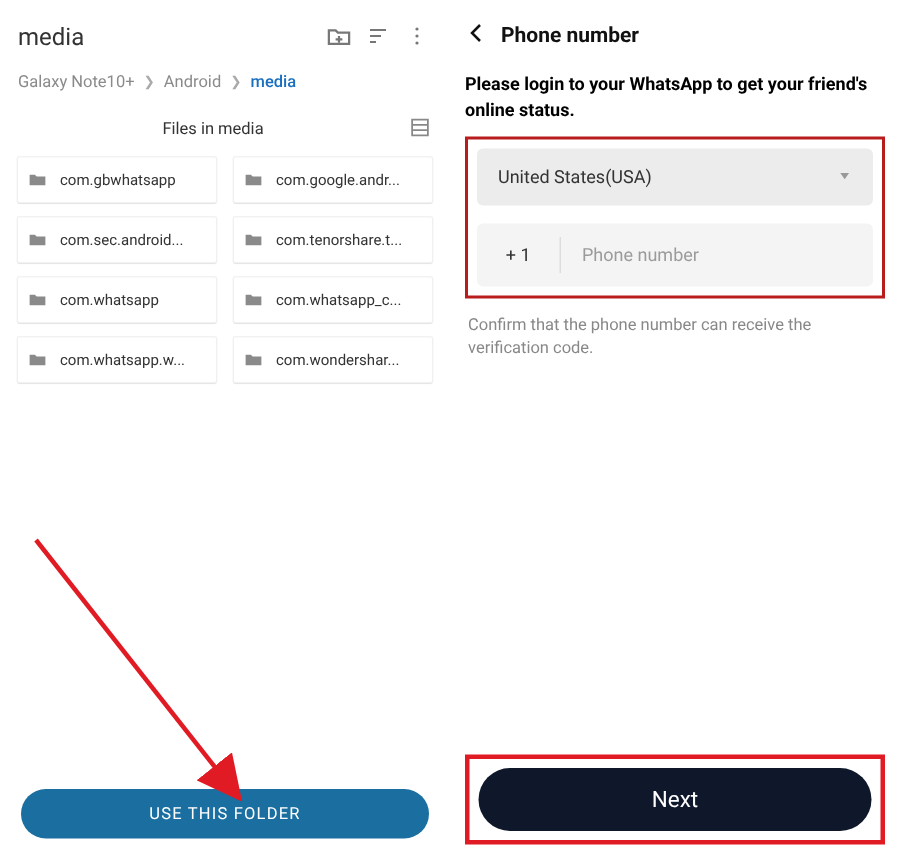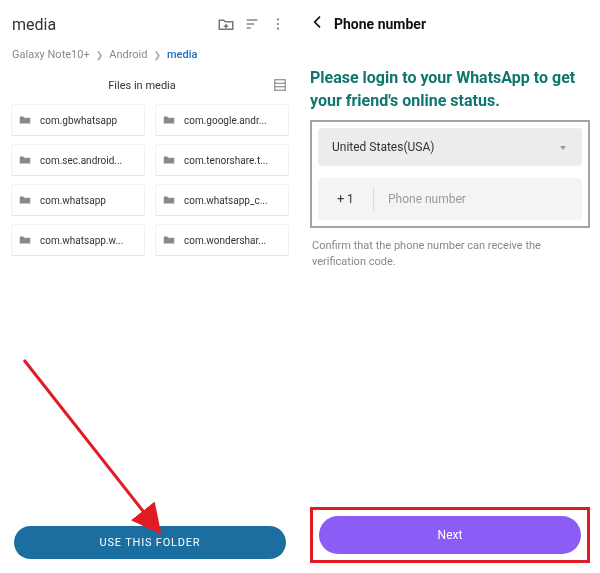--- a/index.html
+++ b/index.html
@@ -129,28 +129,28 @@
       align-items: center;
       gap: 8px;
       height: 28px;
     }
     .r-title {
       font-size: 14px;
       font-weight: 700;
       color: #111;
     }
     .r-msg {
-      font-size: 16px;
+      font-size: 12px;
       font-weight: 700;
-      color: #0f766e;
-      margin-top: 28px;
+      color: #000000;
+      margin-top: 10px;
       line-height: 1.45;
     }
     .highlight-box {
-      border: 2px solid #a3a3a3;
+      border: 2px solid #b91c1c;
       padding: 6px;
       margin-top: 8px;
     }
     .country-select {
       background: #ececec;
       border-radius: 4px;
       padding: 12px 14px;
       display: flex;
       align-items: center;
       font-size: 12px;
@@ -193,26 +193,26 @@
       margin-top: 10px;
       line-height: 1.4;
       padding: 0 2px;
     }
     .highlight-next {
       border: 3px solid #e11b24;
       padding: 6px;
       margin-top: auto;
     }
     .next-button {
-      background: #8b5cf6;
+      background: #0f172a;
       color: #fff;
       border-radius: 22px;
       text-align: center;
       padding: 12px 0;
-      font-size: 12px;
+      font-size: 15px;
     }
     
     svg.arrow {
       position: absolute;
       pointer-events: none;
     }
   </style>
 </head>
 <body>
 

